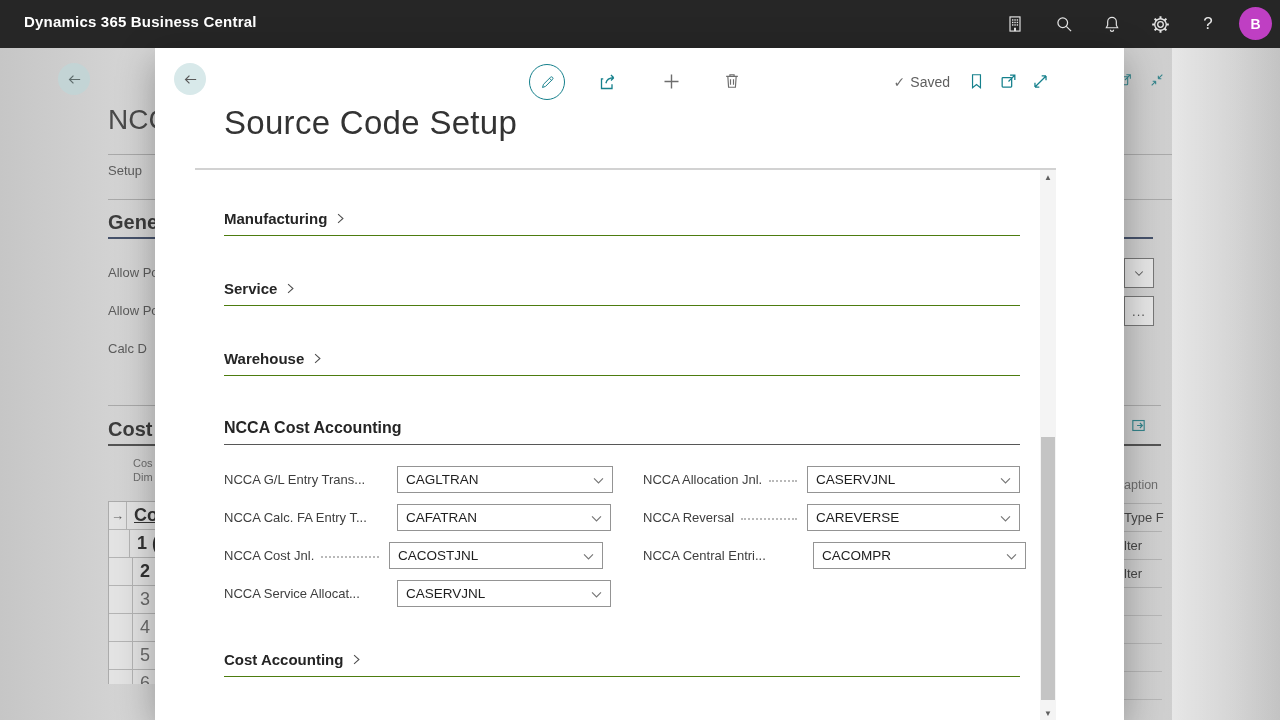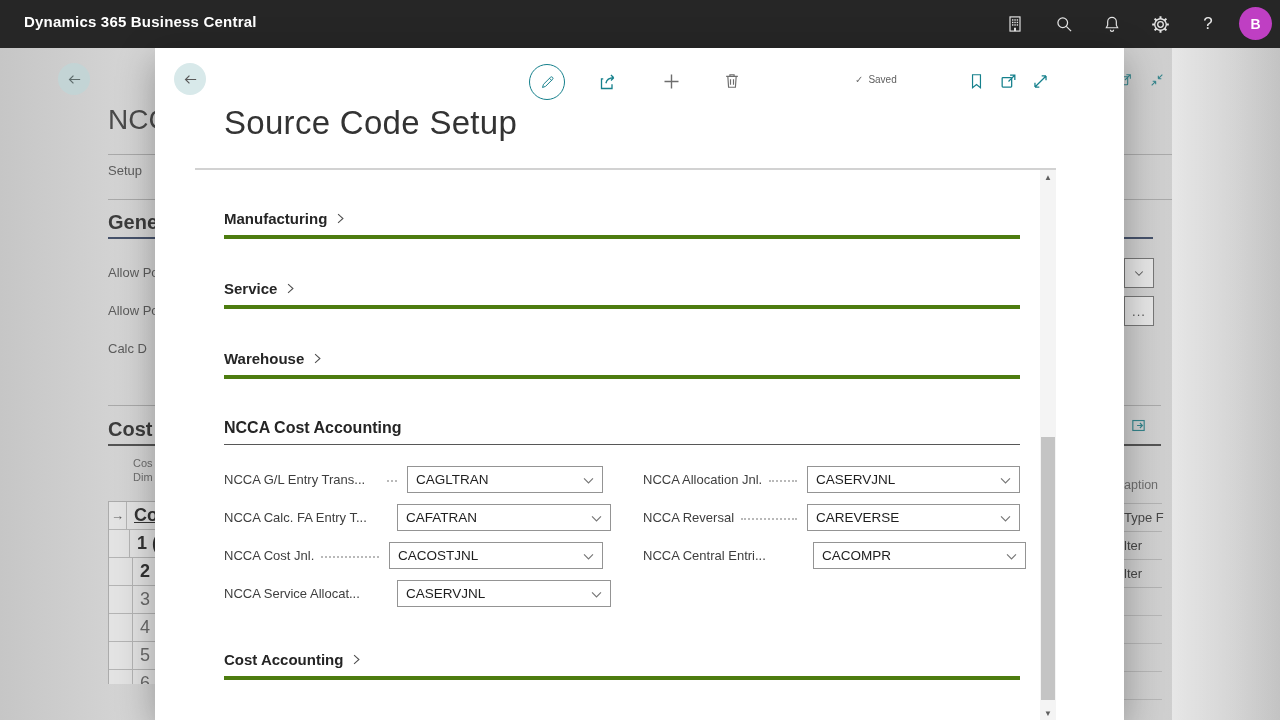--- a/index.html
+++ b/index.html
@@ -39,34 +39,34 @@
 
   
   .modal{position:absolute;left:155px;top:48px;width:969px;height:672px;background:#ffffff;
     box-shadow:0 10px 36px rgba(0,0,0,.32);}
   .m-back{background:#d8e9ea;color:#5a5a5a;}
   .icon-btn{position:absolute;width:24px;height:24px;display:flex;align-items:center;justify-content:center;cursor:pointer;}
   .teal{color:#15808c;}
   .gray-ic{color:#6d6d6d;}
   .pencil-circle{position:absolute;width:34px;height:34px;border:1px solid #15808c;border-radius:50%;
     display:flex;align-items:center;justify-content:center;color:#15808c;cursor:pointer;}
-  .saved{position:absolute;left:700px;top:26px;width:95px;text-align:left;font-size:10px;color:#5f5f5f;}
+  .saved{position:absolute;left:700px;top:26px;width:95px;text-align:right;font-size:14px;color:#5f5f5f;}
   .saved .chk{color:#6f6f6f;margin-right:5px;}
   .m-title{position:absolute;left:69px;top:56px;font-size:33px;font-weight:300;color:#333333;letter-spacing:.3px;white-space:nowrap;}
   .m-sep{position:absolute;left:40px;top:120px;width:861px;height:2px;background:#d2d2d2;}
 
   
   .sb{position:absolute;left:885px;top:122px;width:16px;height:550px;background:#f4f4f4;}
   .sb-thumb{position:absolute;left:1px;width:14px;background:#c4c4c4;cursor:pointer;}
   .sb-arrow{position:absolute;left:0;width:16px;height:14px;display:flex;align-items:center;justify-content:center;
     color:#5f5f5f;font-size:8px;cursor:pointer;}
 
   
   .fasttab{position:absolute;left:69px;width:796px;display:flex;align-items:center;
-    padding-bottom:8px;border-bottom:4px solid #4d7c0f;cursor:pointer;}
+    padding-bottom:8px;border-bottom:1px solid #4d7c0f;cursor:pointer;}
   .fasttab .cap{font-size:15px;font-weight:700;color:#252525;}
   .fasttab .chev{margin-left:7px;color:#4f4f4f;display:flex;}
   .grp-title{position:absolute;left:69px;width:796px;padding-bottom:7px;border-bottom:1px solid #575757;
     font-size:16px;font-weight:700;color:#252525;}
 
   
   .frow{position:absolute;height:27px;display:flex;align-items:center;}
   .flabel{font-size:13px;color:#3e3e3e;white-space:nowrap;overflow:hidden;flex:none;}
   .leader{flex:1;height:0;border-bottom:2px dotted #b9b9b9;margin:0 10px 0 7px;transform:translateY(1px);}
   .combo{flex:none;position:relative;box-sizing:border-box;height:27px;border:1px solid #949494;background:#fff;
@@ -322,21 +322,21 @@
             <path d="M5 2.5L11 8l-6 5.5"></path>
           </svg>
       </span>
     </div>
 
     <div class="grp-title" style="top:371px;">NCCA Cost Accounting</div>
 
     <div class="frow" style="left:69px;top:418px;width:379px;">
       <span class="flabel" style="width:156px;">NCCA G/L Entry Trans...</span>
       <span class="leader"></span>
-      <div class="combo" style="width:196px;">
+      <div class="combo" style="width:216px;">
         <span>CAGLTRAN</span>
         <span class="chev-dn">
           <svg width="13" height="13" viewBox="0 0 16 16" fill="none" stroke="currentColor" stroke-width="1.4">
               <path d="M2.5 5.5L8 11l5.5-5.5"></path>
             </svg>
         </span>
       </div>
     </div>
     <div class="frow" style="left:69px;top:456px;width:379px;">
       <span class="flabel" style="width:156px;">NCCA Calc. FA Entry T...</span>

